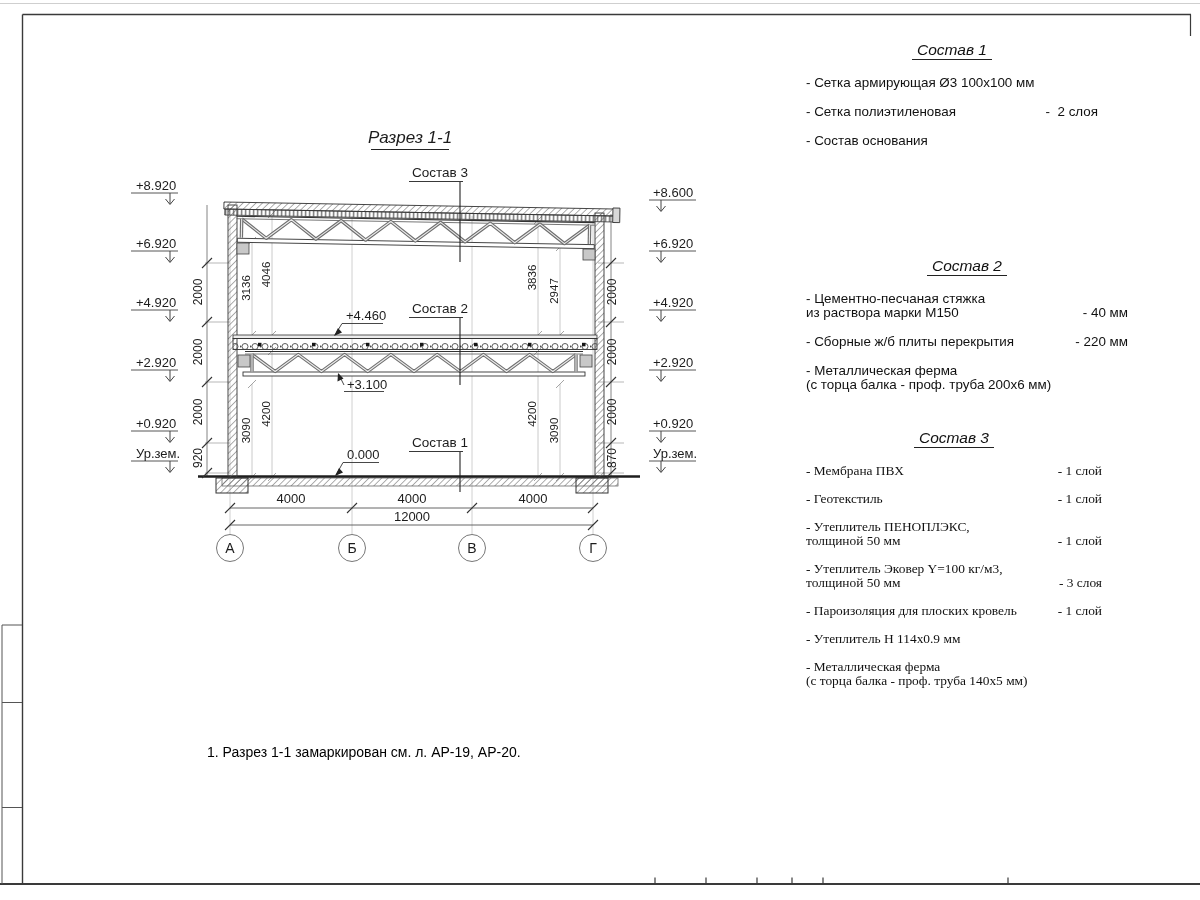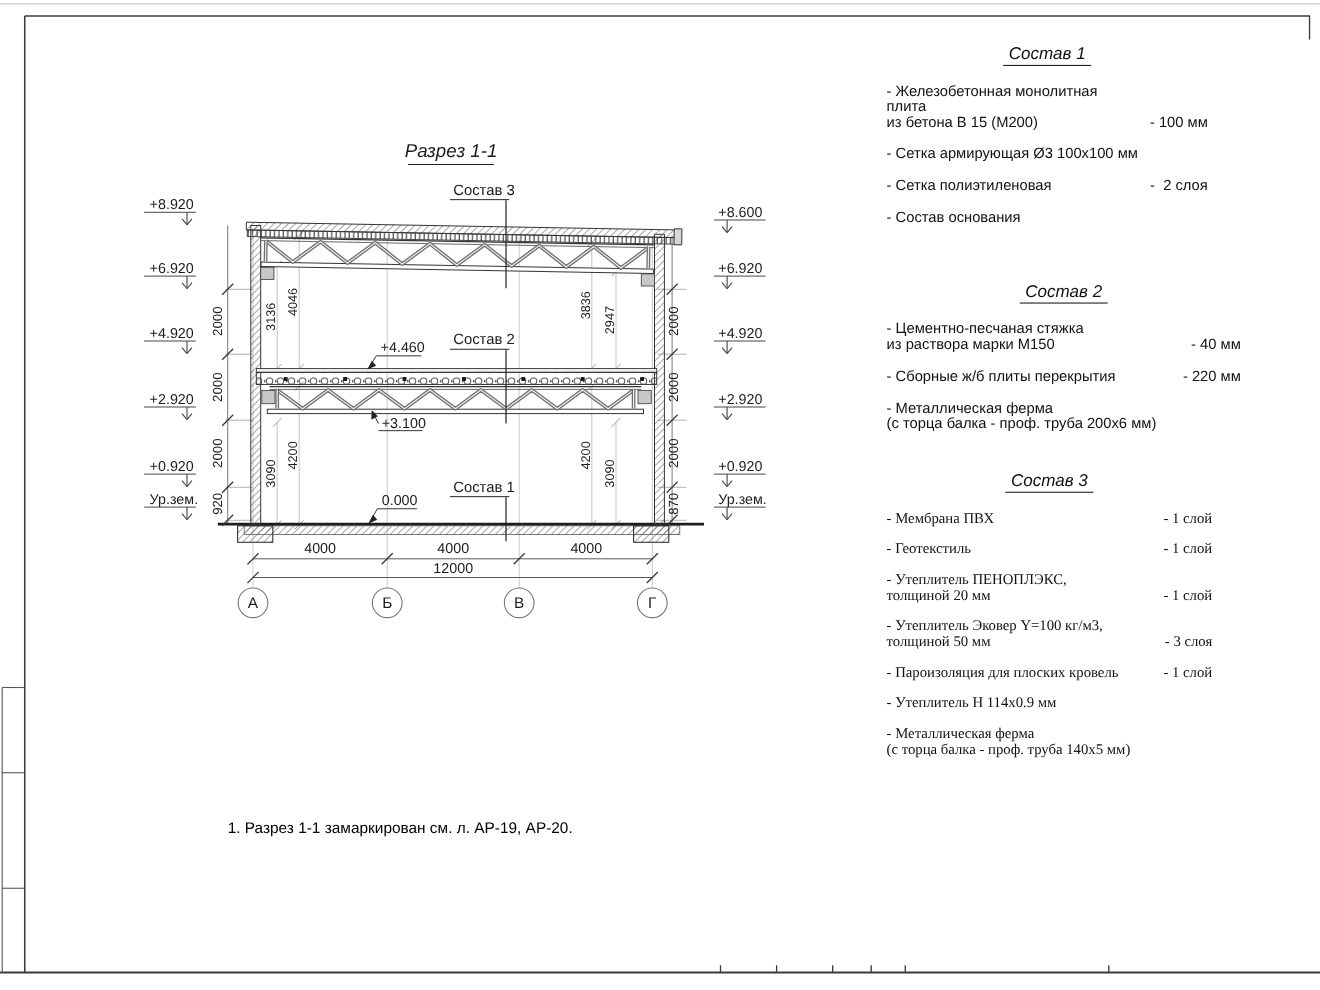--- a/index.html
+++ b/index.html
@@ -323,25 +323,20 @@
         <text x="616" y="352" font-size="12" fill="#444" text-anchor="middle" transform="rotate(-90 616 352)">2000</text>
         <text x="616" y="412" font-size="12" fill="#444" text-anchor="middle" transform="rotate(-90 616 412)">2000</text>
         <text x="616" y="458" font-size="12" fill="#444" text-anchor="middle" transform="rotate(-90 616 458)">870</text>
       </g>
 </svg>
 
 <div id="comp-panel">
       <div class="comp" style="top: 40px; width: 292px;">
         <div class="comp-head"><span>Состав 1</span></div>
         <div class="comp-item">
-          <div class="t">- Железобетонная  монолитная плита
-  из бетона В 15 (М200)</div>
-          <div class="v">- 100 мм</div>
-        </div>
-        <div class="comp-item">
           <div class="t">- Сетка армирующая Ø3 100х100 мм</div>
           <div class="v"></div>
         </div>
         <div class="comp-item">
           <div class="t">- Сетка полиэтиленовая</div>
           <div class="v">-  2 слоя</div>
         </div>
         <div class="comp-item">
           <div class="t">- Состав основания</div>
           <div class="v"></div>
@@ -369,21 +364,21 @@
         <div class="comp-item">
           <div class="t">- Мембрана ПВХ</div>
           <div class="v">- 1 слой</div>
         </div>
         <div class="comp-item">
           <div class="t">- Геотекстиль</div>
           <div class="v">- 1 слой</div>
         </div>
         <div class="comp-item">
           <div class="t">- Утеплитель ПЕНОПЛЭКС,
-  толщиной 20 мм</div>
+  толщиной 50 мм</div>
           <div class="v">- 1 слой</div>
         </div>
         <div class="comp-item">
           <div class="t">- Утеплитель Эковер Y=100 кг/м3,
   толщиной 50 мм</div>
           <div class="v">- 3 слоя</div>
         </div>
         <div class="comp-item">
           <div class="t">- Пароизоляция для плоских кровель</div>
           <div class="v">- 1 слой</div>

